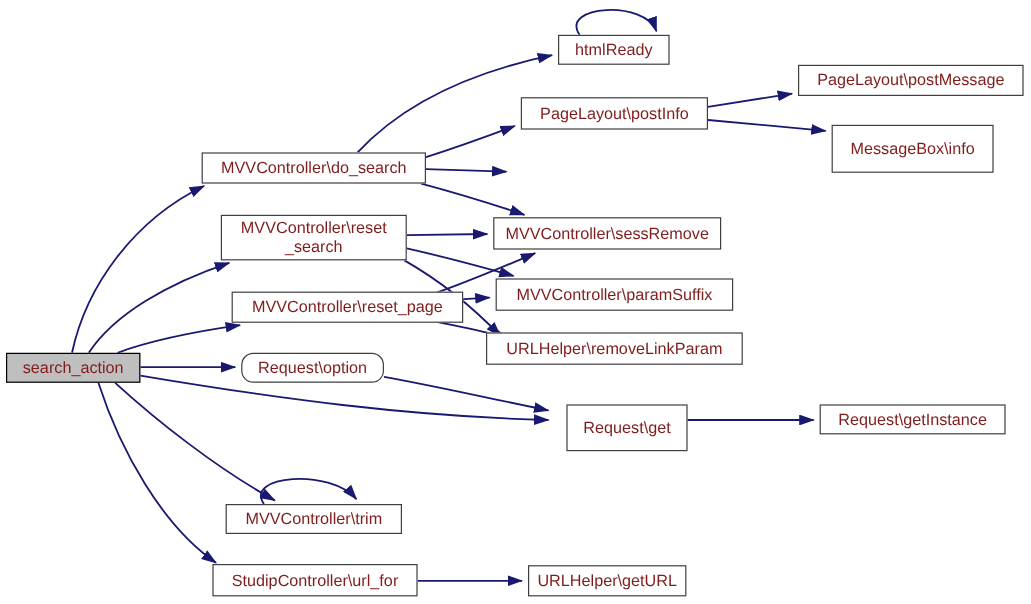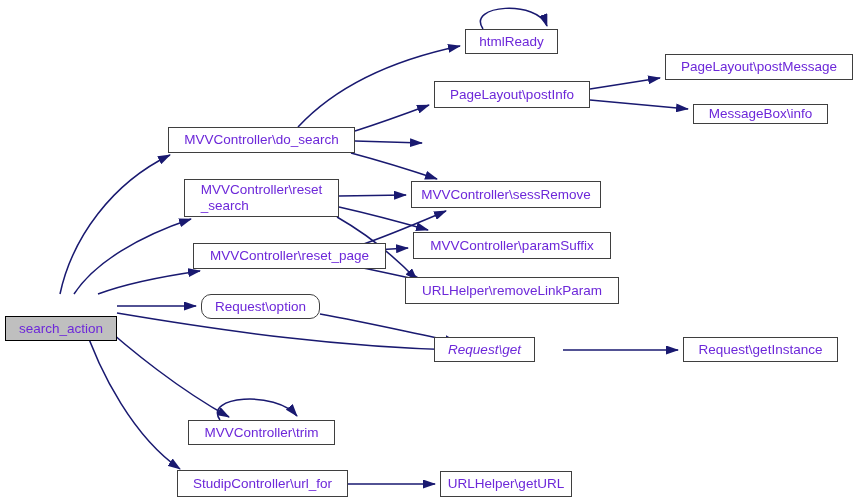--- a/index.html
+++ b/index.html
@@ -19,26 +19,27 @@
   .edge {
     fill: none;
     stroke: #191970;
     stroke-width: 1.5px;
   }
   .node {
     position: absolute;
     box-sizing: border-box;
     border: 1px solid #3f3f3f;
     background: #ffffff;
-    color: #6d28d9;
+    color: #7f1d1d;
     font-size: 13.5px;
     line-height: 16px;
     display: flex;
     align-items: center;
     justify-content: center;
+    text-align: center;
     white-space: pre-line;
     cursor: pointer;
   }
   .node.highlight {
     background: #bfbfbf;
     border-color: #000000;
     cursor: default;
   }
 </style>
 </head>
@@ -69,31 +70,31 @@
       <path d="M358,251 L408,248" class="edge" marker-end="url(#arrow)" stroke="#191970"></path>
       <path d="M358,267 C383,272 405,277 424,281" class="edge" marker-end="url(#arrow)" stroke="#191970"></path>
       <path d="M590,89 L660,78" class="edge" marker-end="url(#arrow)" stroke="#191970"></path>
       <path d="M590,100 L688,109" class="edge" marker-end="url(#arrow)" stroke="#191970"></path>
       <path d="M320,314 C370,323 412,333 457,342" class="edge" marker-end="url(#arrow)" stroke="#191970"></path>
       <path d="M563,350 L678,350" class="edge" marker-end="url(#arrow)" stroke="#191970"></path>
       <path d="M348,484 L435,484" class="edge" marker-end="url(#arrow)" stroke="#191970"></path>
       <path d="M483,29 C466,4 538,0 547,26" class="edge" marker-end="url(#arrow)" stroke="#191970"></path>
       <path d="M220,420 C203,396 275,390 297,416" class="edge" marker-end="url(#arrow)" stroke="#191970"></path>
     </svg>
-<div class="node highlight" style="left: 5px; top: 294px; width: 112px; height: 25px; margin-top: 22px;">search_action</div>
+<div class="node highlight" style="left: 5px; top: 294px; width: 112px; height: 25px;">search_action</div>
     <div class="node" style="left: 168px; top: 127px; width: 187px; height: 26px;">MVVController\do_search</div>
     <div class="node" style="left: 184px; top: 179px; width: 155px; height: 38px;">MVVController\reset
 _search</div>
     <div class="node" style="left: 165px; top: 243px; width: 193px; height: 26px; margin-left: 28px;">MVVController\reset_page</div>
     <div class="node" style="left: 201px; top: 294px; width: 119px; height: 25px; border-radius: 10px;">Request\option</div>
     <div class="node" style="left: 188px; top: 420px; width: 147px; height: 25px;">MVVController\trim</div>
     <div class="node" style="left: 177px; top: 470px; width: 171px; height: 27px;">StudipController\url_for</div>
     <div class="node" style="left: 465px; top: 29px; width: 93px; height: 25px;">htmlReady</div>
     <div class="node" style="left: 434px; top: 81px; width: 156px; height: 27px;">PageLayout\postInfo</div>
     <div class="node" style="left: 411px; top: 181px; width: 190px; height: 27px;">MVVController\sessRemove</div>
     <div class="node" style="left: 413px; top: 232px; width: 198px; height: 27px;">MVVController\paramSuffix</div>
     <div class="node" style="left: 405px; top: 277px; width: 214px; height: 27px;">URLHelper\removeLinkParam</div>
-    <div class="node" style="left: 434px; top: 337px; width: 101px; height: 25px; font-style: italic;">Request\get</div>
+    <div class="node" style="left: 472px; top: 337px; width: 101px; height: 39px;">Request\get</div>
     <div class="node" style="left: 683px; top: 337px; width: 155px; height: 25px;">Request\getInstance</div>
     <div class="node" style="left: 440px; top: 471px; width: 132px; height: 26px;">URLHelper\getURL</div>
     <div class="node" style="left: 665px; top: 54px; width: 188px; height: 26px;">PageLayout\postMessage</div>
-    <div class="node" style="left: 693px; top: 104px; width: 135px; height: 20px;">MessageBox\info</div>
+    <div class="node" style="left: 693px; top: 104px; width: 135px; height: 40px;">MessageBox\info</div>
   </div>
 
 </body></html>

